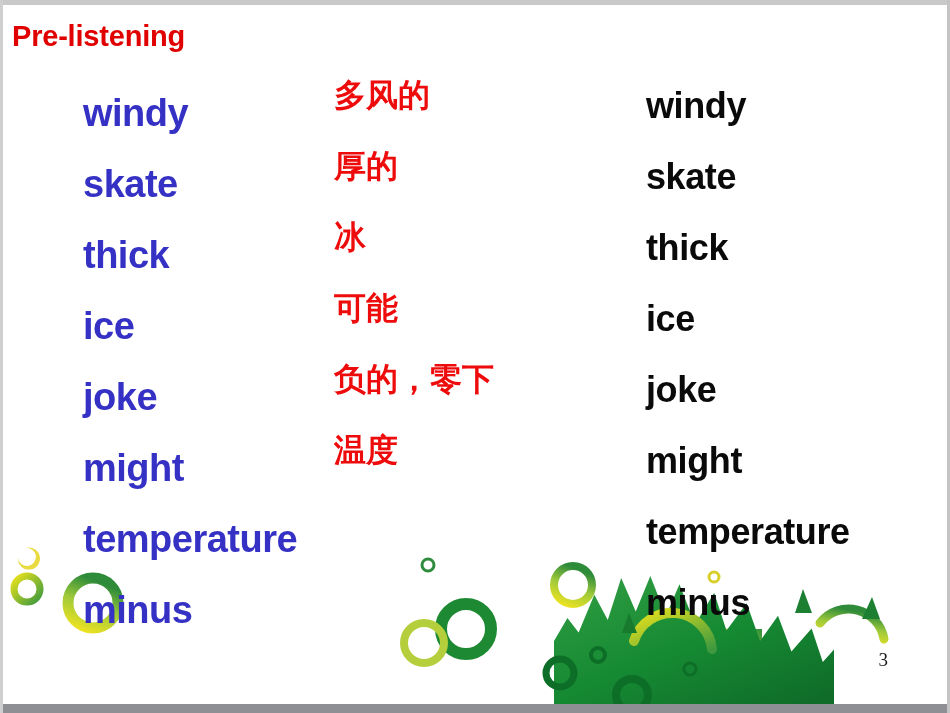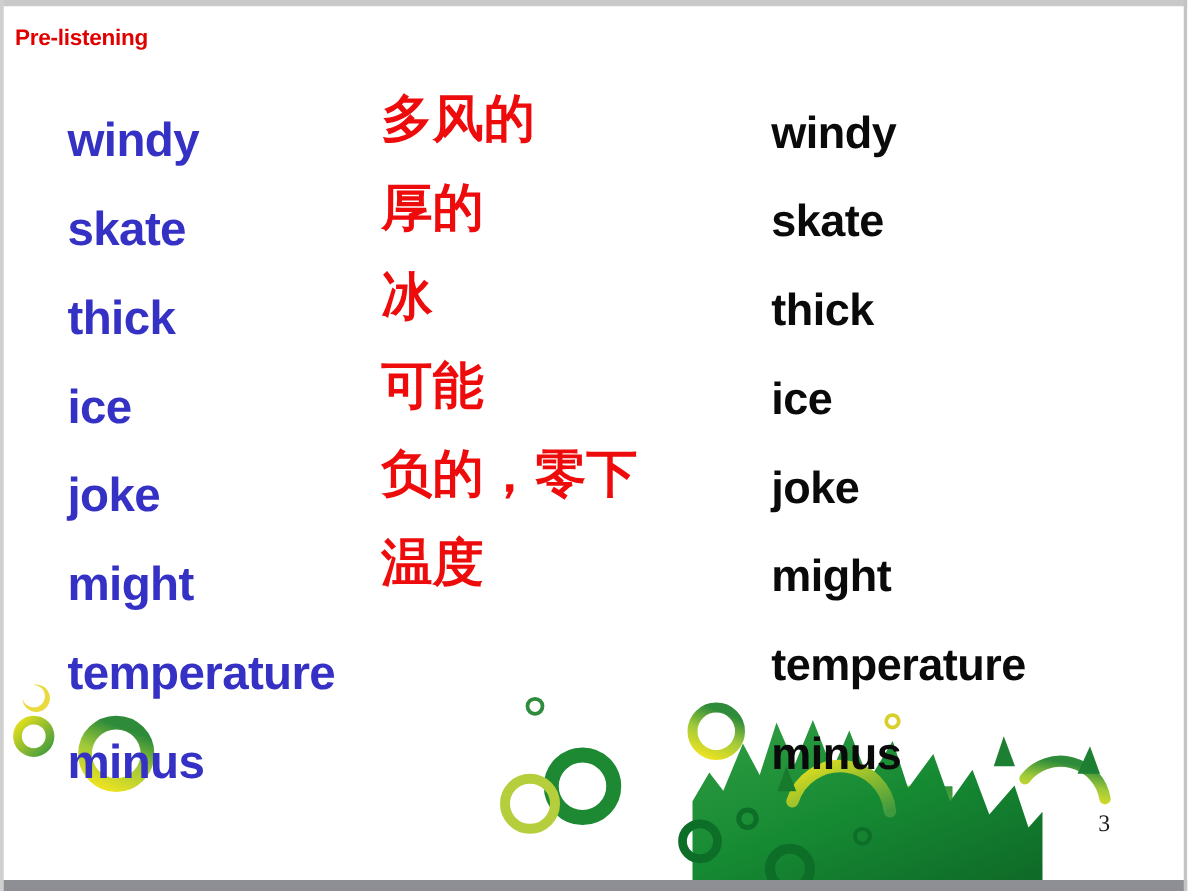--- a/index.html
+++ b/index.html
@@ -30,32 +30,33 @@
   .edge-top    { left: 0;  top: 0;    width: 950px; height: 5px;  background:#c9c9c9; }
   .edge-bottom { left: 0;  bottom: 0; width: 950px; height: 9px;  background:#8d8f94; }
   .edge-left   { left: 0;  top: 0;    width: 3px;   height: 713px; background:#cfcfcf; }
   .edge-right  { right: 0; top: 0;    width: 3px;   height: 713px; background:#c4c4c4; }
 
   
   .title {
     position: absolute;
     left: 12px;
     top: 20px;
-    font-size: 18px;
+    font-size: 29px;
     font-weight: bold;
     color: #e00000;
     letter-spacing: -0.2px;
     z-index: 20;
     white-space: nowrap;
   }
 
   
   .col {
     position: absolute;
     z-index: 20;
+    margin-left: 29px;
   }
 
   .col-en-left  { left: 54px;  top: 78px;  width: 250px; }
   .col-cn       { left: 305px; top: 60px;  width: 300px; }
   .col-en-right { left: 617px; top: 70px;  width: 330px; }
 
   .row {
     height: 71px;
     display: flex;
     align-items: center;
@@ -63,21 +64,21 @@
   }
 
   .col-en-left .row {
     font-size: 38px;
     font-weight: bold;
     color: #3531c4;
     letter-spacing: -0.5px;
   }
 
   .col-cn .row {
-    font-size: 41px;
+    font-size: 32px;
     font-weight: bold;
     color: #ee0b0b;
     font-family: "DejaVu Sans", "Liberation Sans", sans-serif;
     letter-spacing: 0px;
   }
 
   .col-en-right .row {
     font-size: 36px;
     font-weight: bold;
     color: #0a0a0a;

